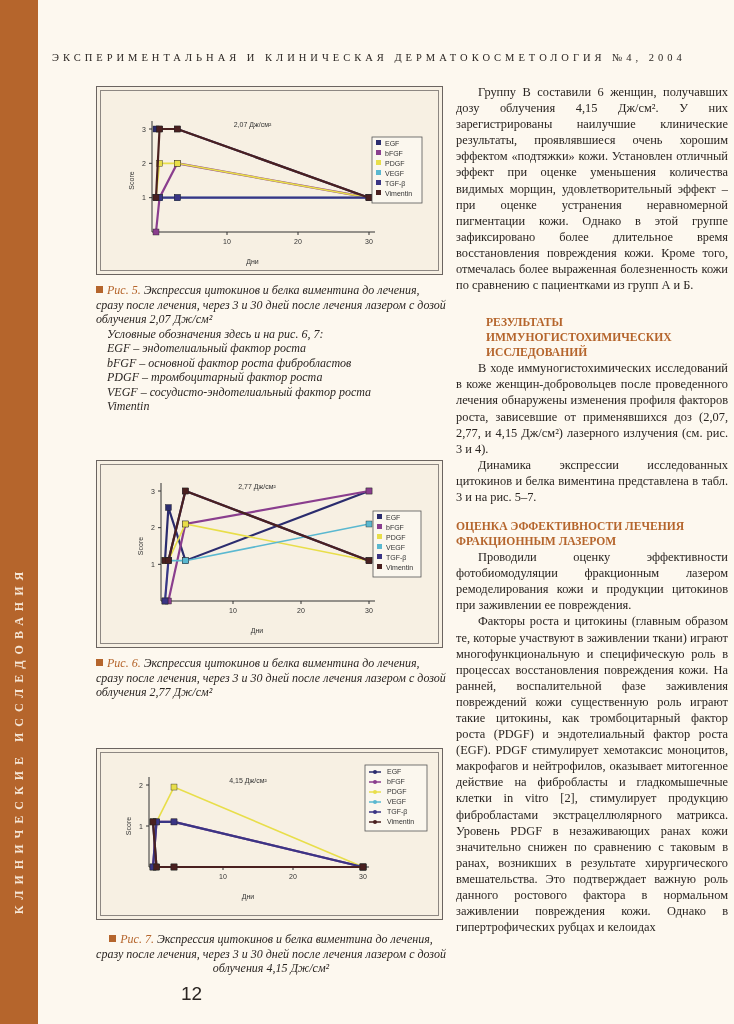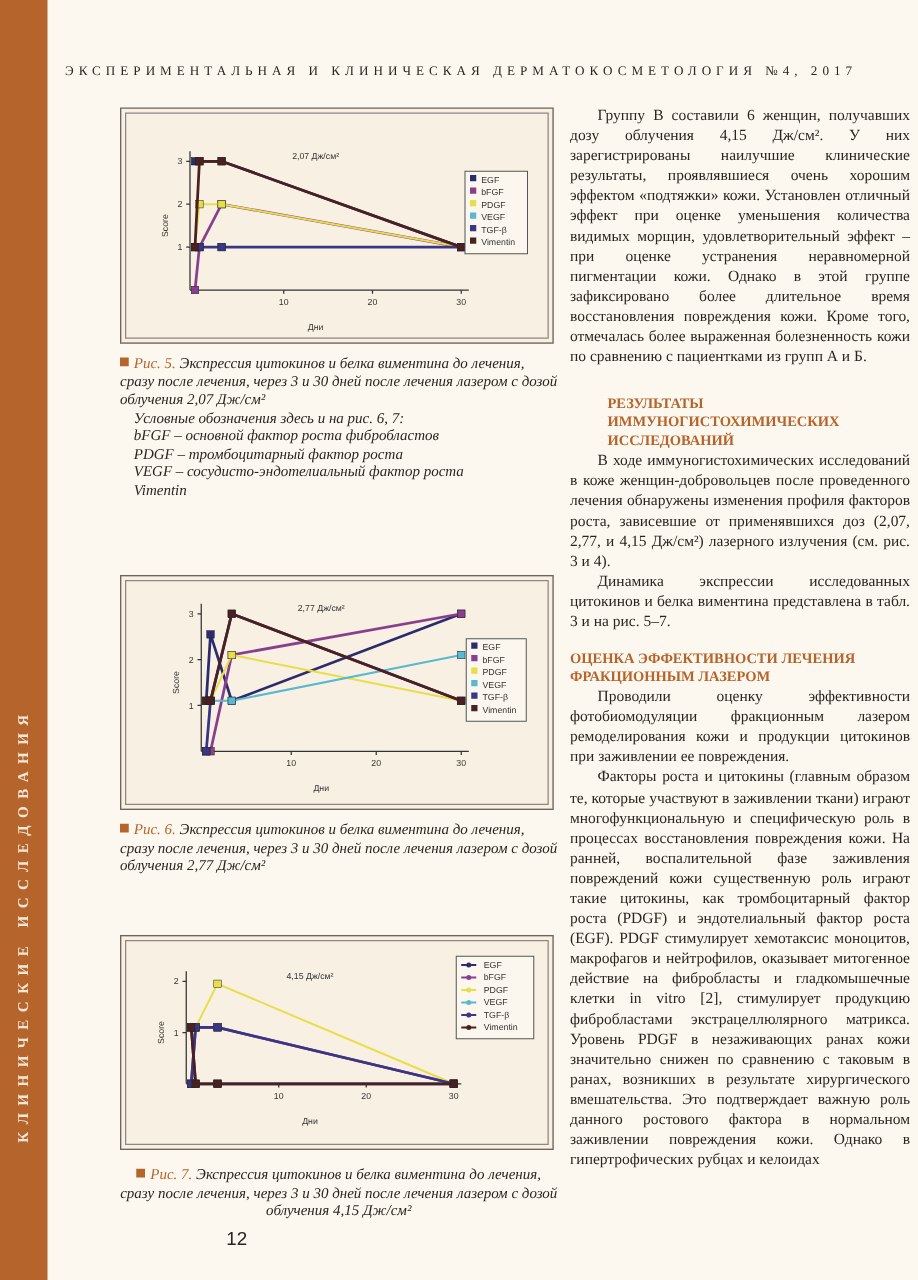--- a/index.html
+++ b/index.html
@@ -9,32 +9,32 @@
   .running-head{position:absolute;left:52px;top:52px;width:680px;font-size:10.5px;letter-spacing:4px;color:#2a2522;white-space:nowrap;}
   .fig-frame{position:absolute;left:96px;width:345px;background:#f7f0e3;border:1px solid #6b6460;box-shadow:inset 0 0 0 3px #f7f0e3, inset 0 0 0 4px #8d8782;}
   .fig-frame svg{position:absolute;left:0;top:0;}
   .caption{position:absolute;left:96px;width:350px;font-style:italic;font-size:12px;line-height:14.5px;color:#2a2522;}
   .caption .sq{display:inline-block;width:7px;height:7px;background:#b5652c;margin-right:4px;vertical-align:1px;}
   .caption .fignum{color:#b5652c;}
   .caption .indent{padding-left:11px;}
   .right-col{position:absolute;left:456px;width:272px;font-size:12.4px;line-height:16.1px;text-align:justify;}
   .right-col p{margin:0;text-indent:22px;}
   .heading{color:#b5652c;font-weight:bold;text-align:left;font-size:11.6px;line-height:15px;margin:0;}
-  .page-number{position:absolute;left:181px;top:983px;font-family:"Liberation Sans",sans-serif;font-size:15px;}
+  .page-number{position:absolute;left:181px;top:983px;font-family:"Liberation Sans",sans-serif;font-size:19px;}
   .legend-text{font-family:"Liberation Sans",sans-serif;font-size:7px;fill:#333;}
   .axis-text{font-family:"Liberation Sans",sans-serif;font-size:7px;fill:#333;}
 </style>
 </head>
 <body>
 
 <div class="sidebar">
   <div class="sidebar-text">КЛИНИЧЕСКИЕ ИССЛЕДОВАНИЯ</div>
 </div>
 
-<div class="running-head">ЭКСПЕРИМЕНТАЛЬНАЯ И КЛИНИЧЕСКАЯ ДЕРМАТОКОСМЕТОЛОГИЯ №4, 2017</div>
+<div class="running-head">ЭКСПЕРИМЕНТАЛЬНАЯ И КЛИНИЧЕСКАЯ ДЕРМАТОКОСМЕТОЛОГИЯ №4, 2004</div>
 
 <div class="fig-frame" id="fig5" style="top:86px;height:187px;">
     <svg width="345" height="187" viewBox="0 0 345 187">
       <line x1="55" y1="145" x2="278" y2="145" stroke="#333" stroke-width="1"></line>
       <line x1="55" y1="145" x2="55" y2="34" stroke="#333" stroke-width="1"></line>
       <line x1="130" y1="145" x2="130" y2="148" stroke="#333"></line>
       <text x="130" y="157" text-anchor="middle" class="axis-text">10</text>
       <line x1="201" y1="145" x2="201" y2="148" stroke="#333"></line>
       <text x="201" y="157" text-anchor="middle" class="axis-text">20</text>
       <line x1="272" y1="145" x2="272" y2="148" stroke="#333"></line>
@@ -91,20 +91,21 @@
         <rect x="279" y="93" width="5" height="5" fill="#3a3585"></rect>
         <text x="288" y="99" class="legend-text">TGF-β</text>
         <rect x="279" y="103" width="5" height="5" fill="#4a2020"></rect>
         <text x="288" y="109" class="legend-text">Vimentin</text>
       </g>
     </svg>
   </div>
 <div class="caption" style="top:283px;">
   <div><span class="sq"></span><span class="fignum">Рис. 5.</span> <span>Экспрессия цитокинов и белка виментина до лечения, сразу после лечения, через 3 и 30 дней после лечения лазером с дозой облучения 2,07 Дж/см²</span></div>
   <div class="indent">Условные обозначения здесь и на рис. 6, 7:</div>
+  <div class="indent">EGF – эндотелиальный фактор роста</div>
   <div class="indent">bFGF – основной фактор роста фибробластов</div>
   <div class="indent">PDGF – тромбоцитарный фактор роста</div>
   <div class="indent">VEGF – сосудисто-эндотелиальный фактор роста</div>
   <div class="indent">Vimentin</div>
 </div>
 
 <div class="fig-frame" id="fig6" style="top:460px;height:186px;">
     <svg width="345" height="186" viewBox="0 0 345 186">
       <line x1="64" y1="140" x2="278" y2="140" stroke="#333" stroke-width="1"></line>
       <line x1="64" y1="140" x2="64" y2="22" stroke="#333" stroke-width="1"></line>

